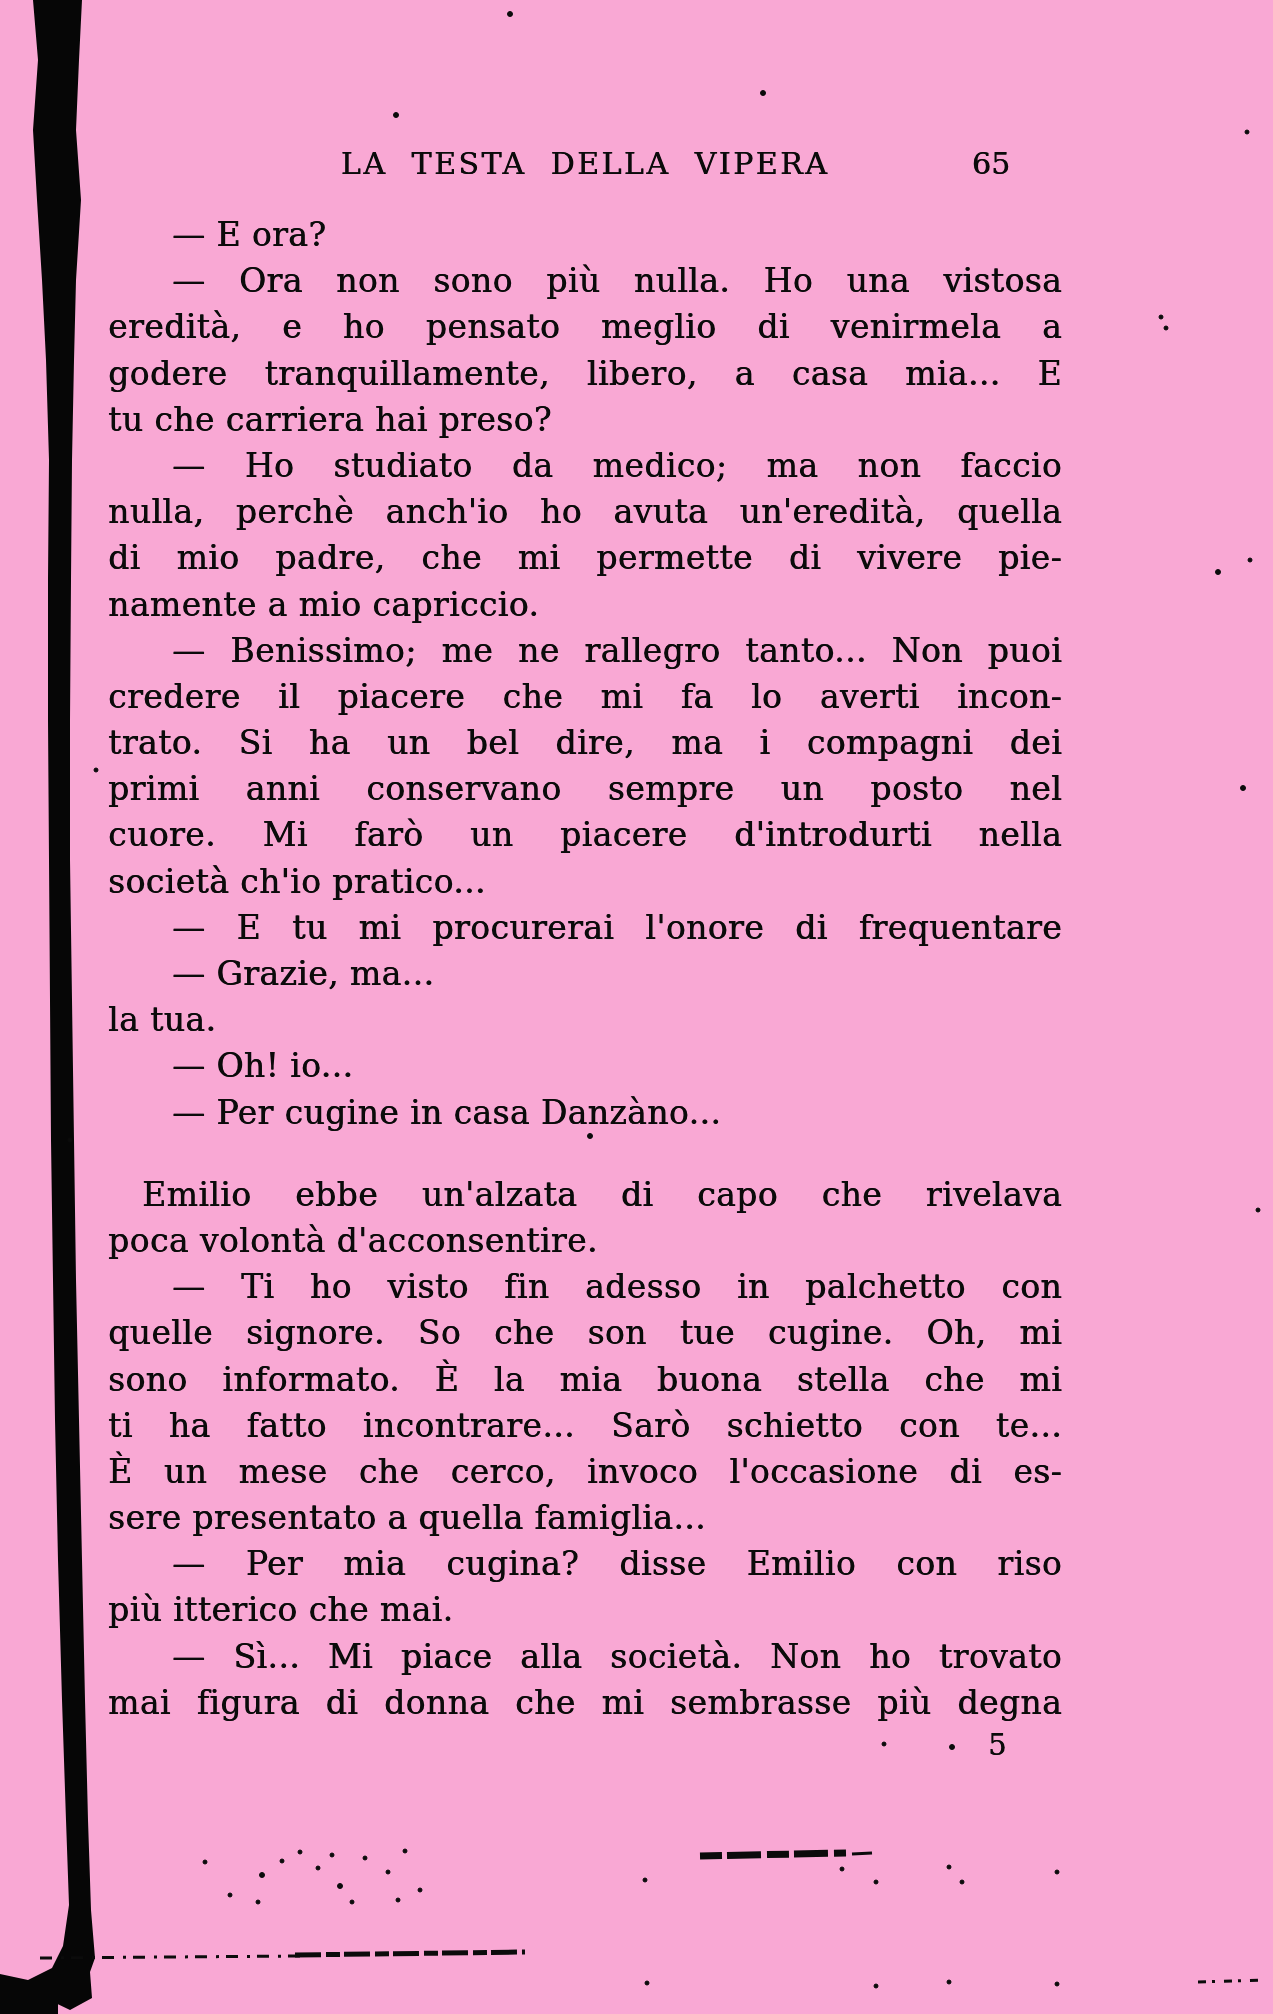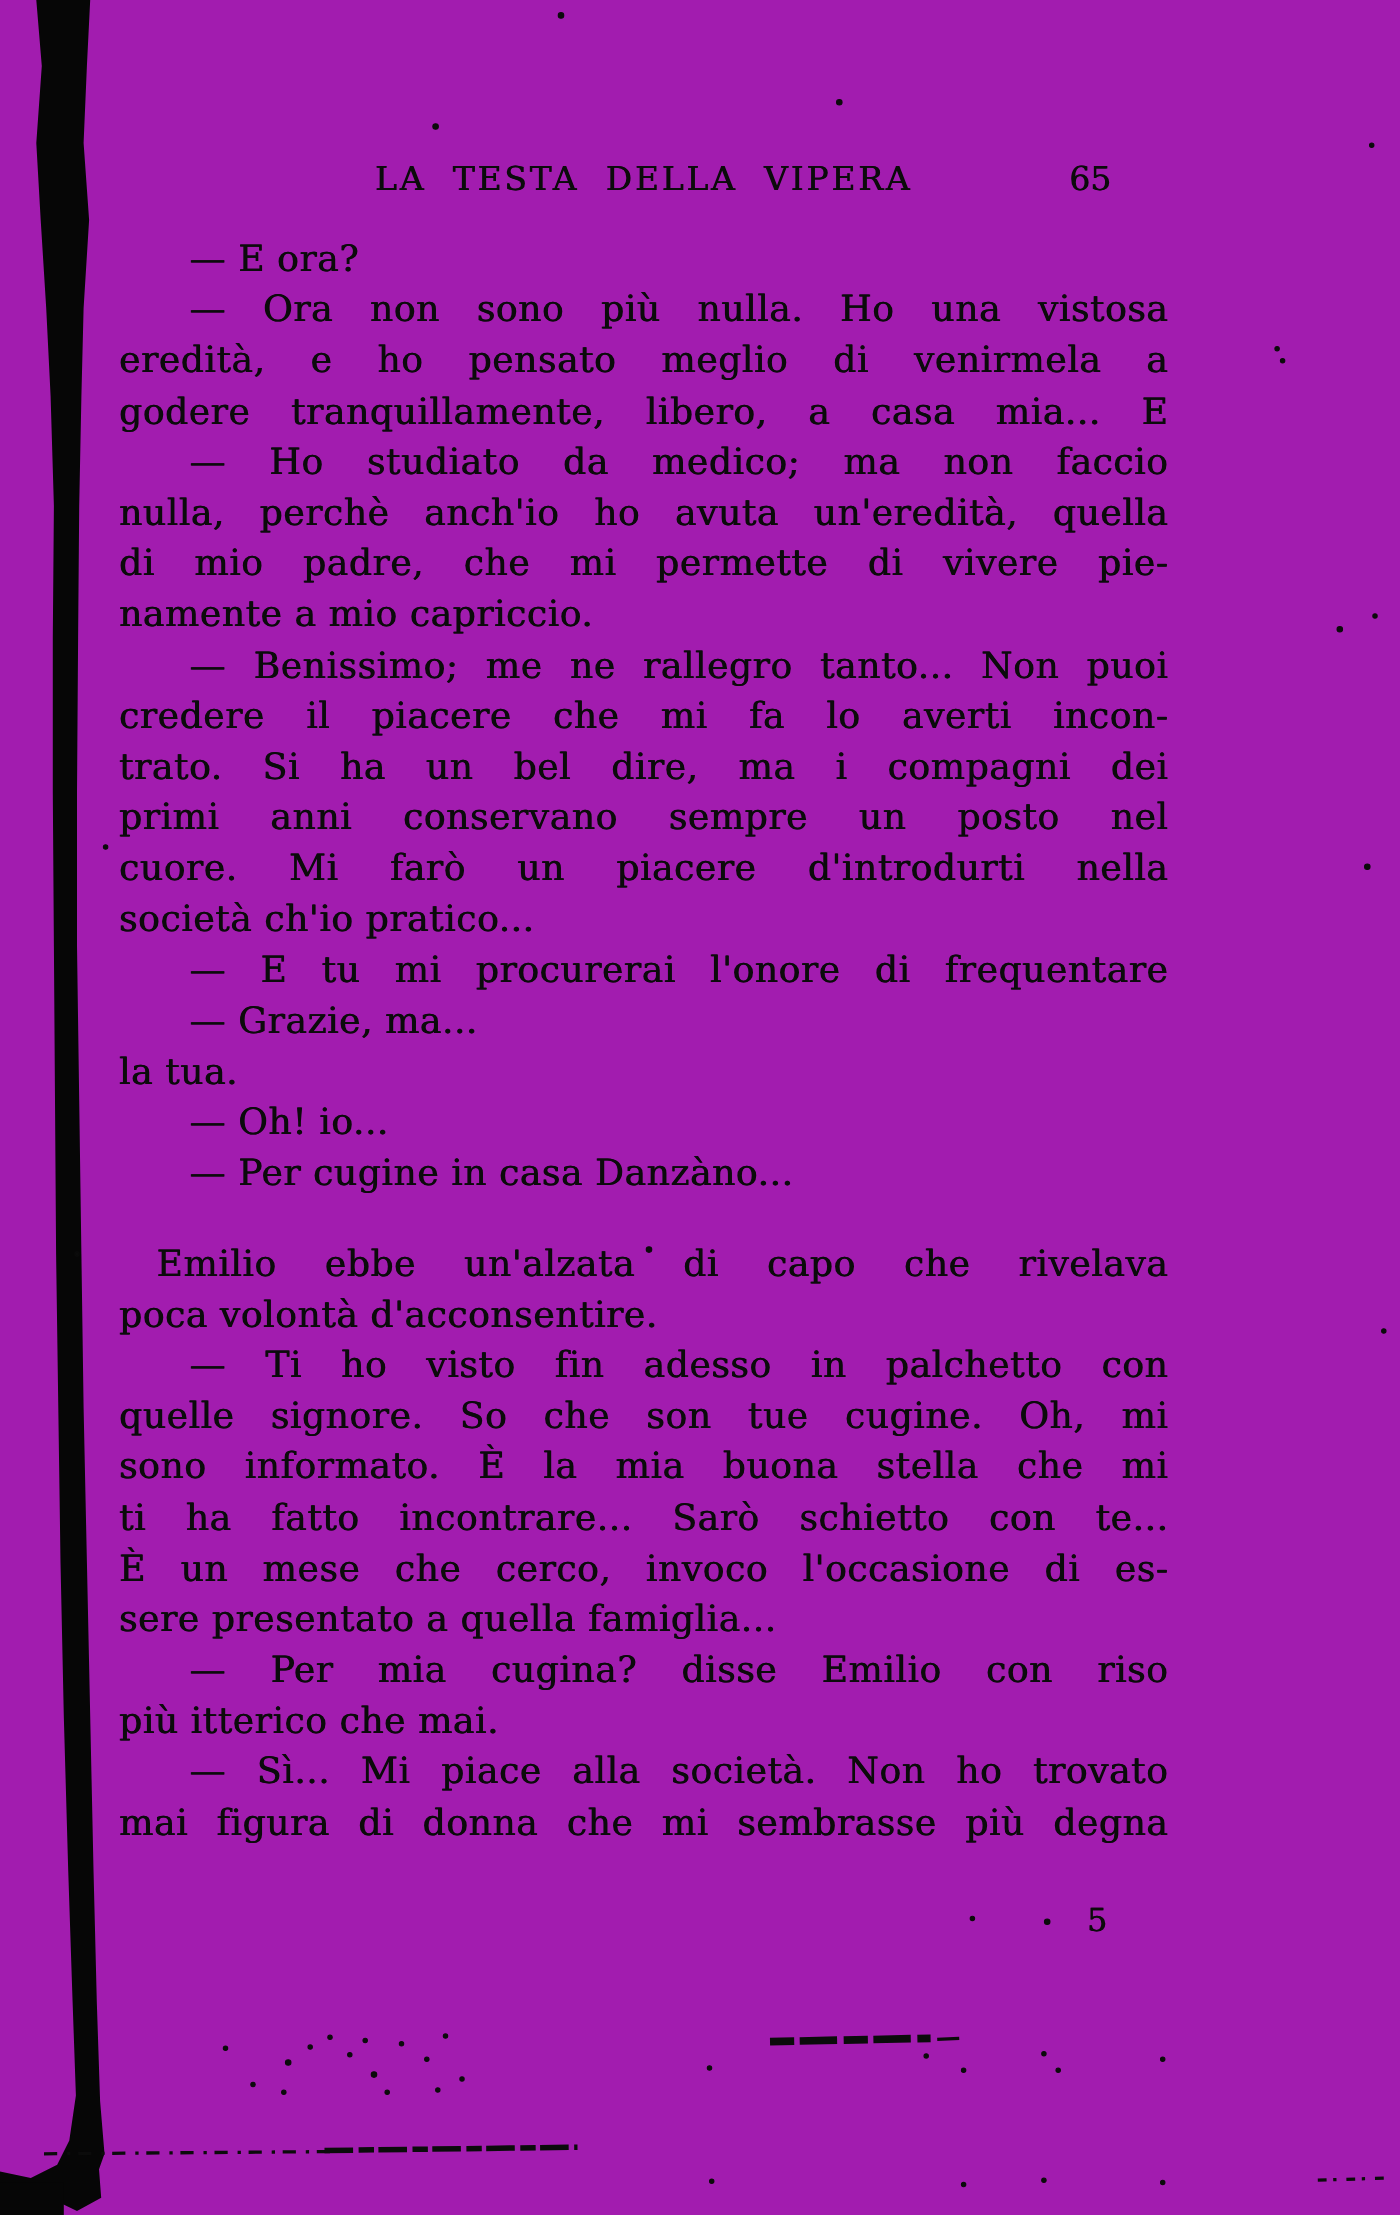--- a/index.html
+++ b/index.html
@@ -1,19 +1,19 @@
 <!DOCTYPE html>
 <html><head>
 <meta charset="utf-8">
 <style>
   html,body{margin:0;padding:0;background:#e8e8e8;}
   .page{
     position:relative;
     width:1273px;height:2014px;
-    background:#a21caf;
+    background:#f9a8d4;
     overflow:hidden;
     font-family:"DejaVu Serif", serif;
     color:#0b0b0b;
     margin:0 auto;
   }
   .scan-artifacts{position:absolute;inset:0;width:1273px;height:2014px;pointer-events:none;}
   .page-header{position:absolute;top:146px;left:108px;width:954px;height:44px;}
   .running-title{
     position:absolute;left:50%;transform:translateX(-50%);
     font-size:30px;letter-spacing:2.5px;word-spacing:12px;white-space:nowrap;
@@ -111,20 +111,21 @@
   <header class="page-header">
     <div class="running-title">LA TESTA DELLA VIPERA</div>
     <div class="page-number">65</div>
   </header>
 
   <main class="text-block">
       <div class="line dialogue">— E ora?</div>
       <div class="line dialogue justify">— Ora non sono più nulla. Ho una vistosa</div>
       <div class="line justify">eredità, e ho pensato meglio di venirmela a</div>
       <div class="line justify">godere tranquillamente, libero, a casa mia... E</div>
+      <div class="line">tu che carriera hai preso?</div>
       <div class="line dialogue justify">— Ho studiato da medico; ma non faccio</div>
       <div class="line justify">nulla, perchè anch'io ho avuta un'eredità, quella</div>
       <div class="line justify">di mio padre, che mi permette di vivere pie-</div>
       <div class="line">namente a mio capriccio.</div>
       <div class="line dialogue justify">— Benissimo; me ne rallegro tanto... Non puoi</div>
       <div class="line justify">credere il piacere che mi fa lo averti incon-</div>
       <div class="line justify">trato. Si ha un bel dire, ma i compagni dei</div>
       <div class="line justify">primi anni conservano sempre un posto nel</div>
       <div class="line justify">cuore. Mi farò un piacere d'introdurti nella</div>
       <div class="line">società ch'io pratico...</div>

